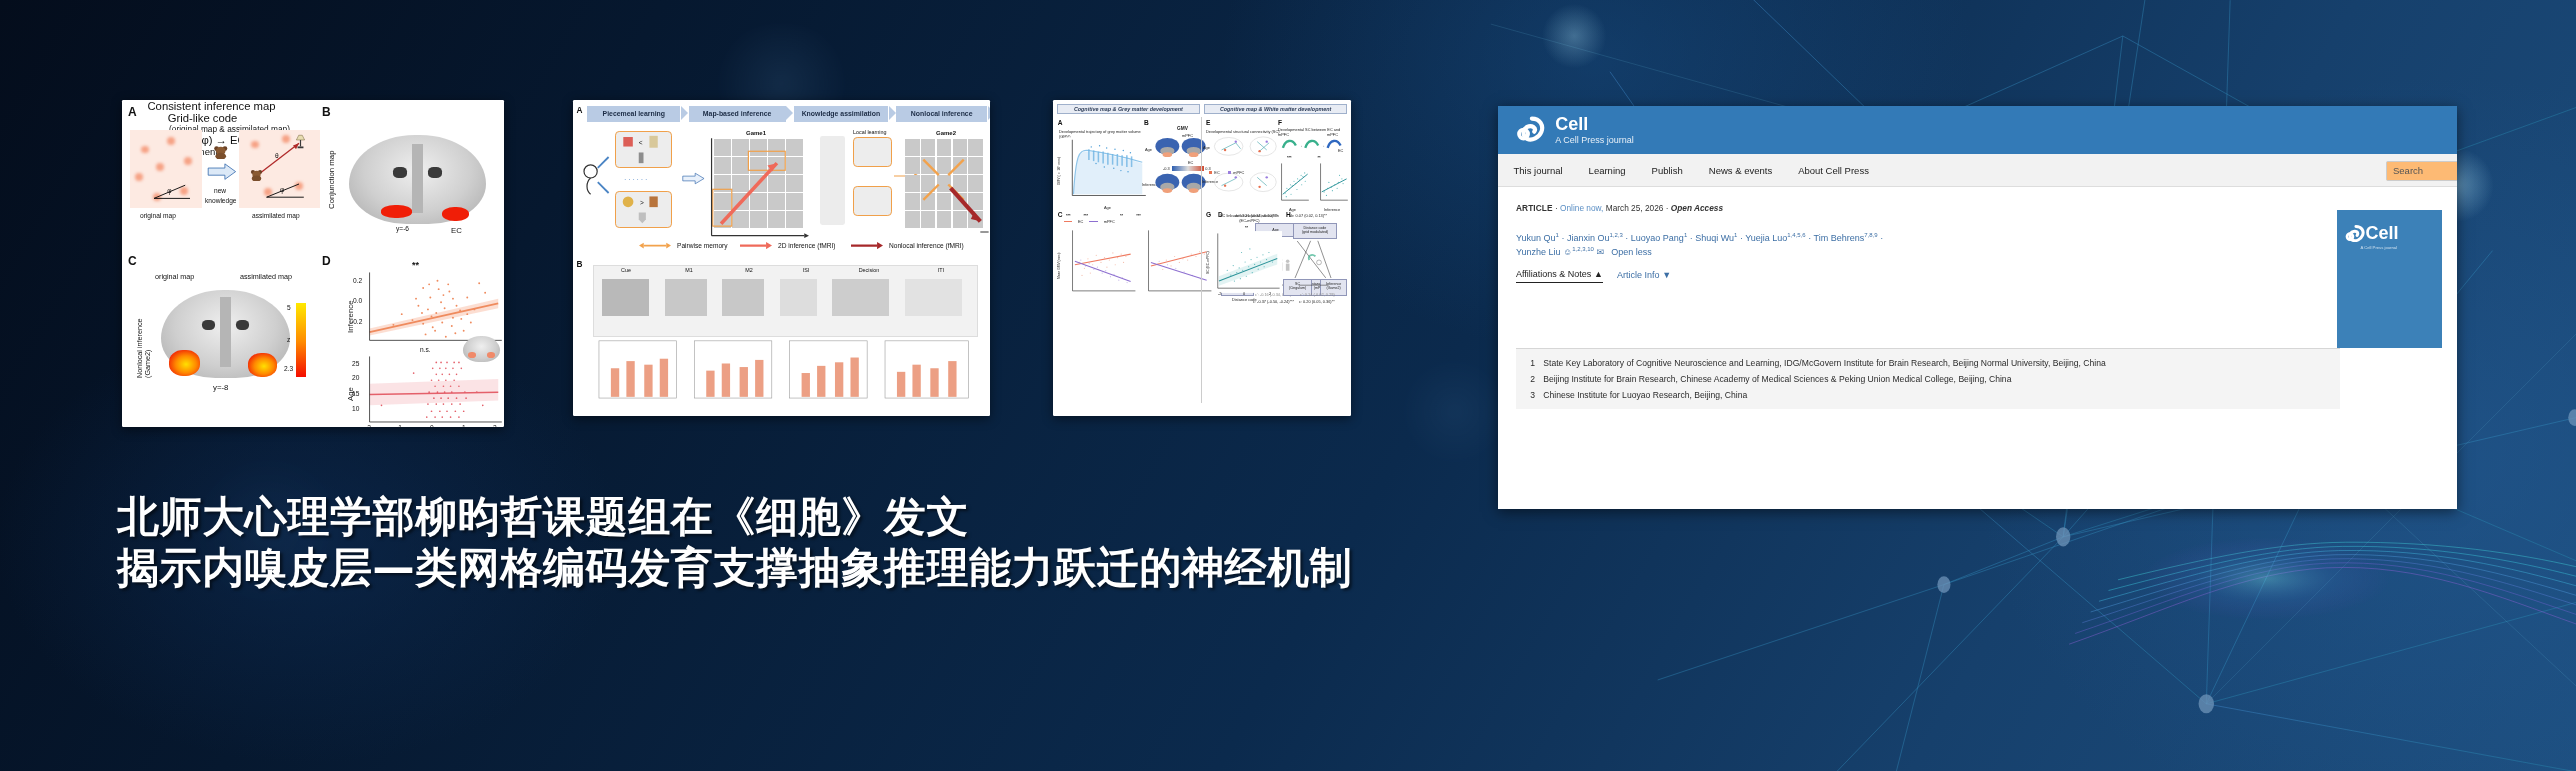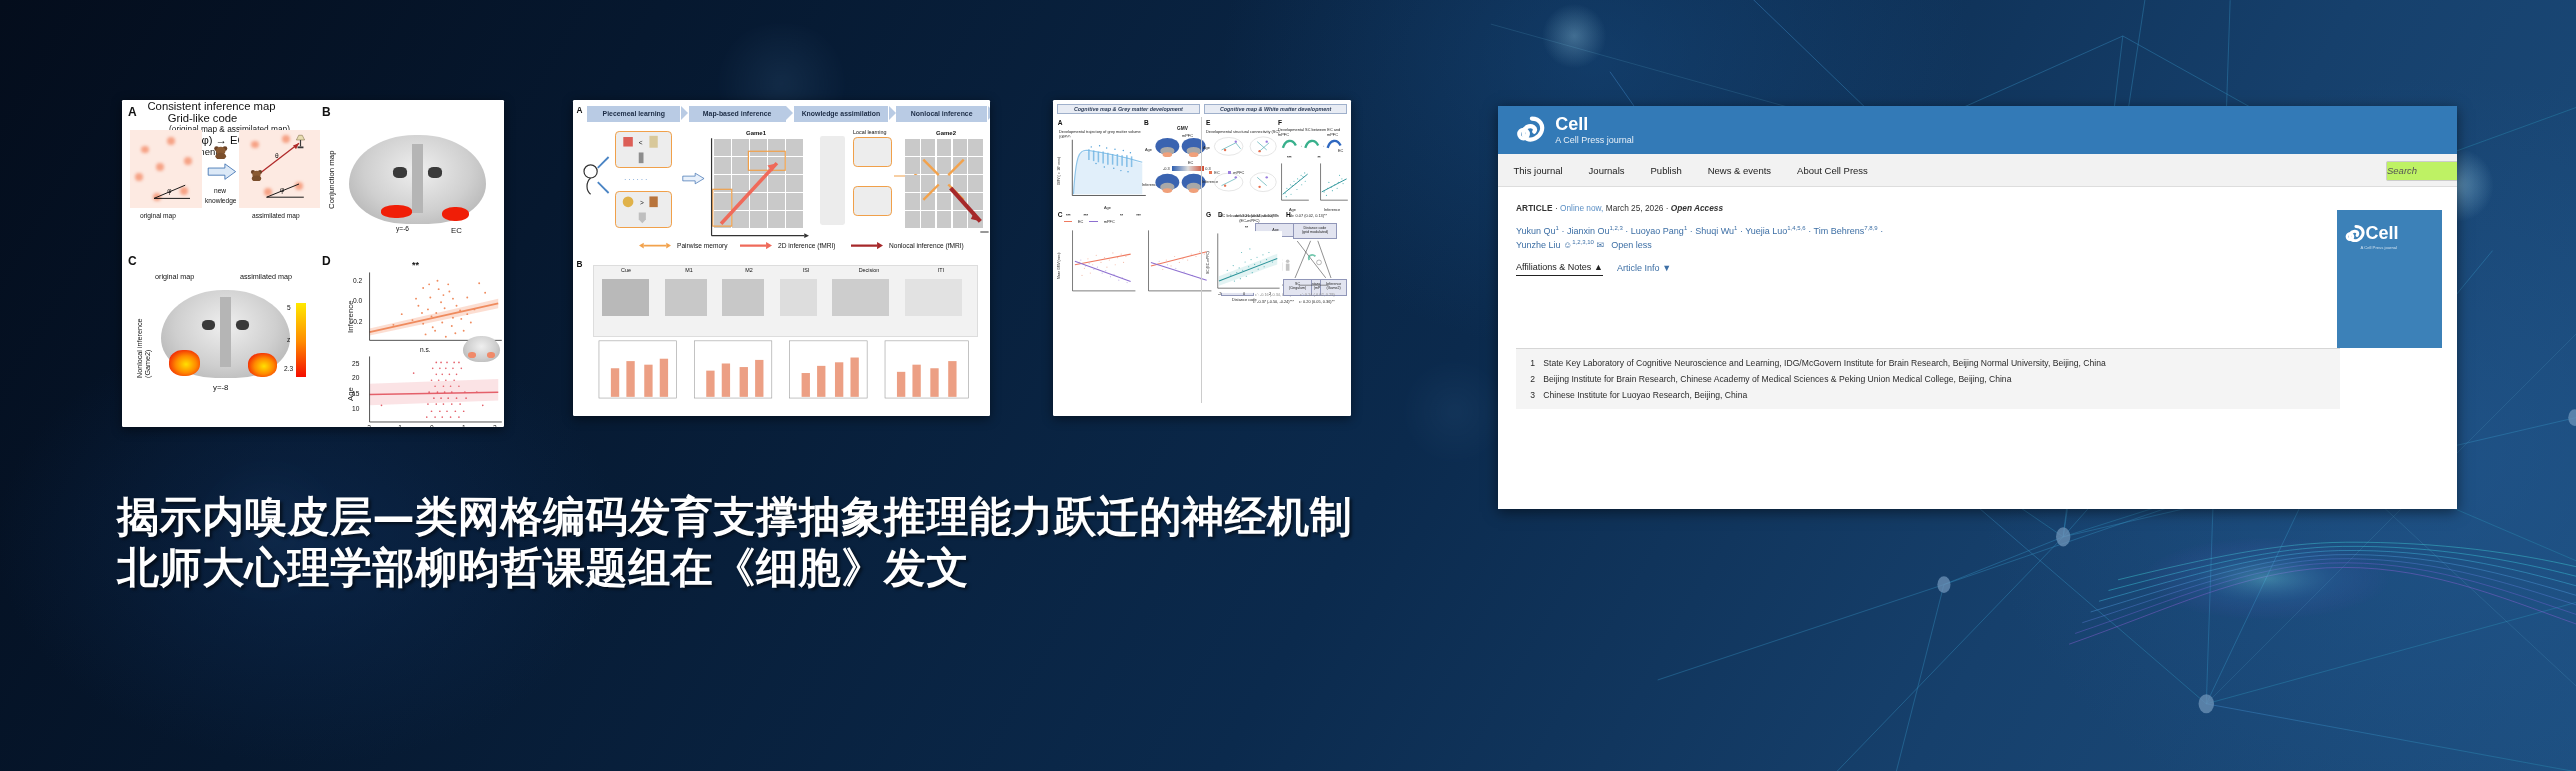--- a/index.html
+++ b/index.html
@@ -92,25 +92,25 @@
   .cell-logo-mark { width:31px; height:31px; flex:0 0 31px; }
   .cell-name  { color:#fff; font-size:18px; font-weight:bold; line-height:1.05; }
   .cell-tag   { color:#e7eff7; font-size:9px; margin-top:1.8px; }
   .cell-nav {
     background:#f2f2f2; height:33px; display:flex; align-items:center;
     padding:0 15.5px; gap:26px; border-bottom:0.6px solid #ddd; position:relative;
   }
   .cell-nav a { color:#222; font-size:9.5px; text-decoration:none; white-space:nowrap; }
   .searchbox {
     position:absolute; right:-18px; top:6.6px; width:89px; height:20px;
-    background:#bef264; border:0.6px solid #ccc; border-radius:1.8px;
-    font-size:9.5px; color:#555; display:flex; align-items:center; font-style:italic;
+    background:#fdba74; border:0.6px solid #ccc; border-radius:1.8px;
+    font-size:9.5px; color:#555; display:flex; align-items:center; padding-left:6px;
   }
   .cell-body { display:flex; padding:15.5px 15.5px 0 18px; gap:12px; }
-  .meta { font-size:8.3px; color:#333; margin-bottom:11px; }
+  .meta { font-size:8.3px; color:#333; margin-bottom:18px; }
   .meta .kind { font-weight:bold; letter-spacing:0.1px; }
   .meta .online { color:#5a8ec4; }
   .meta .oa { font-weight:bold; font-style:italic; }
   .art-title { font-size:18px; color:#2b2b2b; line-height:1.22; font-weight:normal; }
   .authors { margin-top:7.2px; font-size:9px; color:#3d6fa5; line-height:1.55; }
   .authors .au { text-decoration-style:dotted; }
   .authors sup { font-size:6px; }
   .showless { color:#3d6fa5; margin-left:4.8px; }
   .tabsrow { margin-top:8.3px; display:flex; gap:14.3px; font-size:9px; align-items:flex-end; }
   .tabsrow .t { color:#3d6fa5; padding-bottom:3px; }
@@ -983,21 +983,21 @@
       <circle cx="16" cy="32" r="7.5" fill="none" stroke="#ffffff" stroke-width="6.5"></circle>
     </svg>
     <div>
       <div class="cell-name">Cell</div>
       <div class="cell-tag">A Cell Press journal</div>
     </div>
   </div>
 
   <div class="cell-nav">
     <a>This journal</a>
-    <a>Journals</a>
+    <a>Learning</a>
     <a>Publish</a>
     <a>News &amp; events</a>
     <a>About Cell Press</a>
     <div class="searchbox">Search</div>
   </div>
 
   <div class="cell-body">
     <div style="flex:1 1 auto;min-width:0;">
       <div class="meta">
         <span class="kind">ARTICLE</span>
@@ -1061,16 +1061,16 @@
       <span>Beijing Institute for Brain Research, Chinese Academy of Medical Sciences &amp; Peking Union Medical College, Beijing, China</span>
     </div>
     <div class="affil-row">
       <span class="n">3</span>
       <span>Chinese Institute for Luoyao Research, Beijing, China</span>
     </div>
   </div>
 </div>
 
 <div class="headline">
+  <div class="hl-line">北师大心理学部柳昀哲课题组在《细胞》发文</div>
   <div class="hl-line">揭示内嗅皮层—类网格编码发育支撑抽象推理能力跃迁的神经机制</div>
-  <div class="hl-line">北师大心理学部柳昀哲课题组在《细胞》发文</div>
 </div>
 
 
 </body></html>

